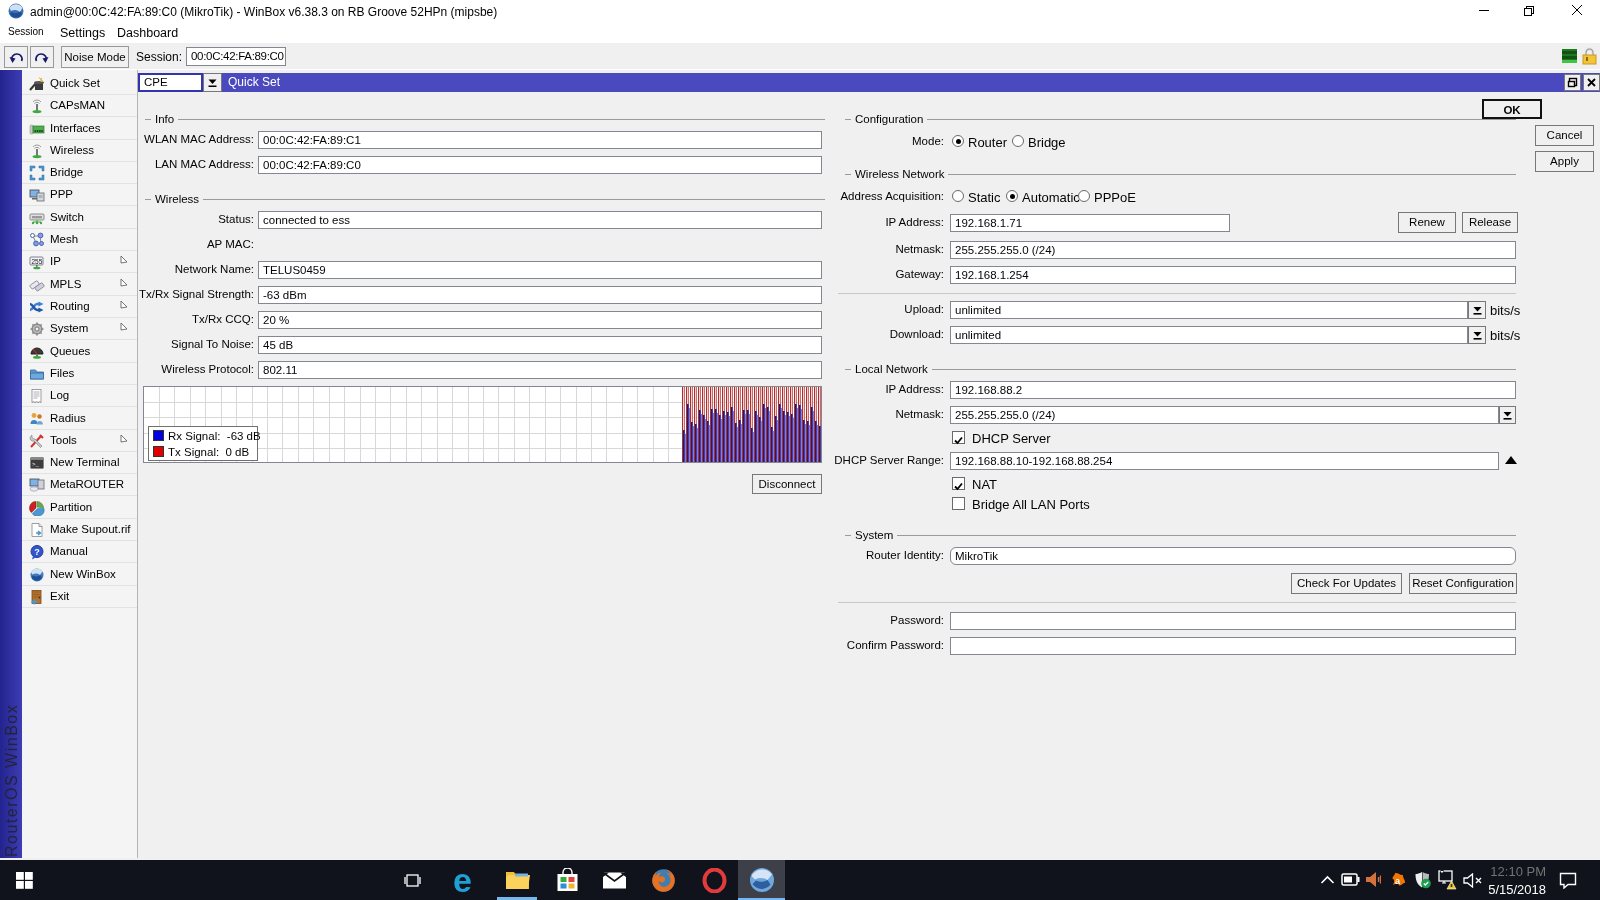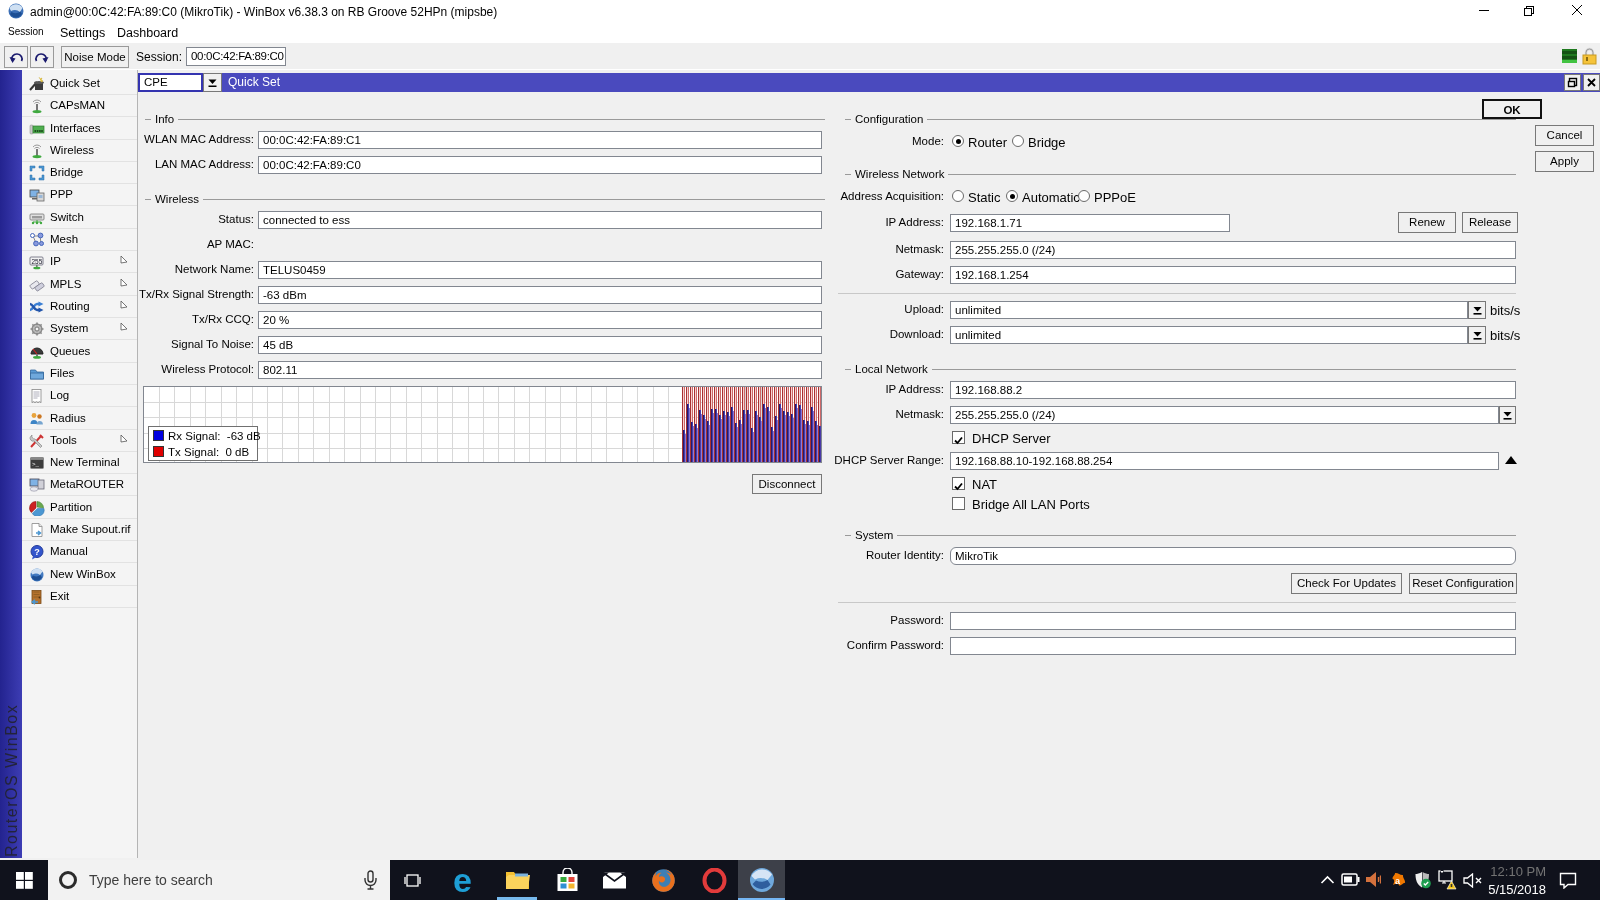--- a/index.html
+++ b/index.html
@@ -706,28 +706,20 @@
 
 <div class="abs" id="taskbar" style="left:0;top:860px;width:1600px;height:40px;background:#10121c;">
 
   <svg class="abs" style="left:16px;top:12px" width="17" height="17" viewBox="0 0 17 17">
     <rect x="0" y="0" width="7.8" height="7.8" fill="#fff"></rect>
       <rect x="9" y="0" width="7.8" height="7.8" fill="#fff"></rect>
     <rect x="0" y="9" width="7.8" height="7.8" fill="#fff"></rect>
       <rect x="9" y="9" width="7.8" height="7.8" fill="#fff"></rect>
   </svg>
 
-  <div class="abs" style="left:48px;top:0;width:342px;height:40px;background:#f2f2f2;">
-    <div class="abs" style="left:11px;top:11px;width:18px;height:18px;border:3px solid #2b2b2b;border-radius:50%;"></div>
-    <div class="abs" style="left:41px;top:12px;font-size:14px;color:#3f3f3f;filter:blur(0px);">Type here to search</div>
-    <svg class="abs" style="left:315px;top:10px" width="15" height="20" viewBox="0 0 15 20">
-      <rect x="5" y="1" width="5" height="11" rx="2.5" fill="none" stroke="#333" stroke-width="1.4"></rect>
-      <path d="M2 8 v2 a5.5 5.5 0 0 0 11 0 v-2 M7.5 16 v3 M4.5 19 h6" fill="none" stroke="#333" stroke-width="1.4"></path>
-    </svg>
-  </div>
 
   <svg class="abs" style="left:404px;top:12px" width="17" height="17" viewBox="0 0 17 17">
     <rect x="3" y="3" width="11" height="11" fill="none" stroke="#fff" stroke-width="1.3"></rect>
     <path d="M1 5 v7 M16 5 v7" stroke="#fff" stroke-width="1.3"></path>
   </svg>
 
   <div class="abs" style="left:453px;top:3px;width:30px;height:34px;font-family:'Liberation Sans';font-weight:bold;font-size:34px;line-height:34px;color:#1e9fd6;">e</div>
 
   <svg class="abs" style="left:505px;top:9px" width="25" height="23" viewBox="0 0 25 23">
     <path d="M1 3 h8 l2 3 h13 v14 h-23 Z" fill="#f4c032"></path>

